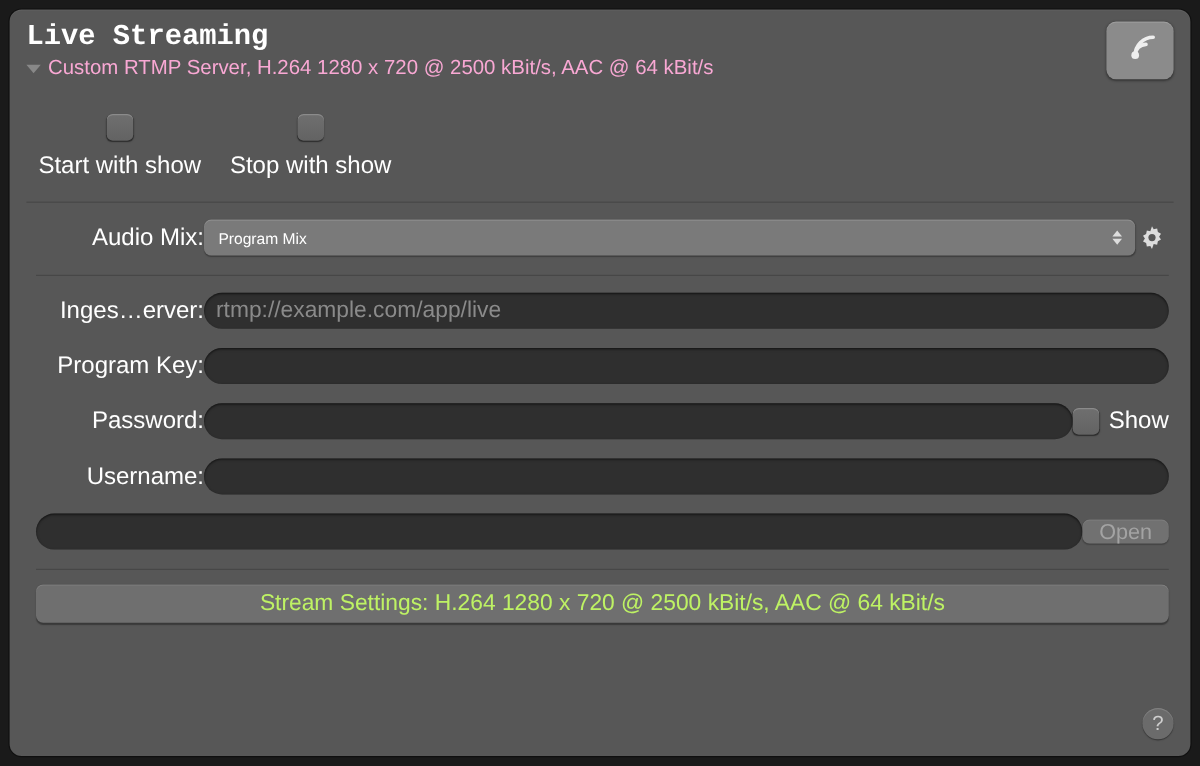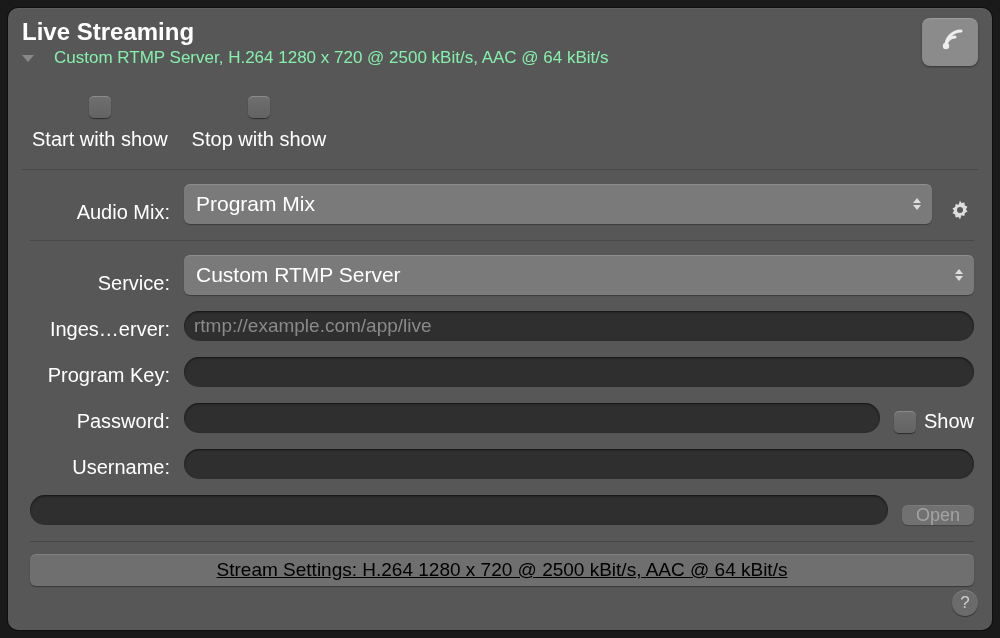--- a/index.html
+++ b/index.html
@@ -24,26 +24,27 @@
     display: flex;
     align-items: flex-start;
     justify-content: space-between;
   }
   .header-left { flex: 1; }
   .title {
     font-size: 24px;
     font-weight: 700;
     color: #ffffff;
     margin-bottom: 2px;
+    font-family: Liberation Mono, monospace;
   }
   .subtitle-row {
     display: flex;
     align-items: center;
-    gap: 20px;
-    color: #86efac;
+    gap: 6px;
+    color: #f9a8d4;
     font-size: 17px;
   }
   .disclosure-icon {
     display: inline-block;
     width: 0; height: 0;
     border-left: 6px solid transparent;
     border-right: 6px solid transparent;
     border-top: 7px solid #888;
   }
   .stream-icon-btn {
@@ -79,44 +80,43 @@
     cursor: pointer;
   }
   .divider {
     border: none;
     border-top: 1px solid #474747;
     margin: 0 0 14px 0;
   }
   .form { padding-left: 8px; padding-right: 4px; }
   .row {
     display: flex;
-    align-items: flex-end;
+    align-items: center;
     margin-bottom: 16px;
-    gap: 14px;
   }
   .label {
     flex: 0 0 140px;
     text-align: right;
     font-size: 20px;
     color: #ffffff;
     white-space: nowrap;
     overflow: hidden;
     text-overflow: ellipsis;
   }
   .select {
     flex: 1;
-    height: 40px;
+    height: 30px;
     background: #7a7a7a;
     border-radius: 6px;
     display: flex;
     align-items: center;
     padding: 0 30px 0 12px;
     position: relative;
     color: #fff;
-    font-size: 21px;
+    font-size: 13px;
     box-shadow: inset 0 1px 0 rgba(255,255,255,0.15), 0 1px 1px rgba(0,0,0,0.3);
     cursor: pointer;
   }
   .select .arrows {
     position: absolute;
     right: 6px; top: 50%;
     transform: translateY(-50%);
     width: 18px; height: 20px;
     display: flex; flex-direction: column; align-items: center; justify-content: center;
     gap: 2px;
@@ -165,27 +165,26 @@
     display: flex; align-items: center; justify-content: center;
     box-shadow: inset 0 1px 0 rgba(255,255,255,0.1), 0 1px 1px rgba(0,0,0,0.3);
     cursor: pointer;
   }
   .btn.disabled { opacity: .75; cursor: default; }
   .stream-settings-btn {
     width: 100%;
     height: 32px;
     background: #6f6f6f;
     border-radius: 6px;
-    color: #000000;
+    color: #bef264;
     font-size: 19px;
     display: flex; align-items: center; justify-content: center;
     box-shadow: inset 0 1px 0 rgba(255,255,255,0.12), 0 1px 1px rgba(0,0,0,0.35);
     cursor: pointer;
     margin-top: 4px;
-    text-decoration: underline;
   }
   .help-btn {
     position: absolute;
     right: 14px; bottom: 14px;
     width: 26px; height: 26px;
     border-radius: 50%;
     background: #6b6b6b;
     color: #cfcfcf;
     font-size: 17px;
     display: flex; align-items: center; justify-content: center;
@@ -247,27 +246,20 @@
             <circle cx="12" cy="12" r="3.2" fill="#575757"></circle>
             <path d="M12 2.5l1.4 2.6 2.9-.6 .6 2.9 2.6 1.4-1.6 2.4 1.6 2.4-2.6 1.4-.6 2.9-2.9-.6L12 21.5l-1.4-2.6-2.9 .6-.6-2.9L4.5 15.2l1.6-2.4L4.5 10.4l2.6-1.4 .6-2.9 2.9 .6z"></path>
             <circle cx="12" cy="12" r="3.0" fill="#575757"></circle>
           </g>
         </svg>
       </div>
     </div>
 
     <hr class="divider">
 
-    <div class="row">
-      <div class="label">Service:</div>
-      <div class="select">
-        <span>Custom RTMP Server</span>
-        <span class="arrows"></span>
-      </div>
-    </div>
 
     <div class="row">
       <div class="label">Inges…erver:</div>
       <input class="text-input" placeholder="rtmp://example.com/app/live" style="">
     </div>
 
     <div class="row">
       <div class="label">Program Key:</div>
       <input class="text-input" style="">
     </div>

